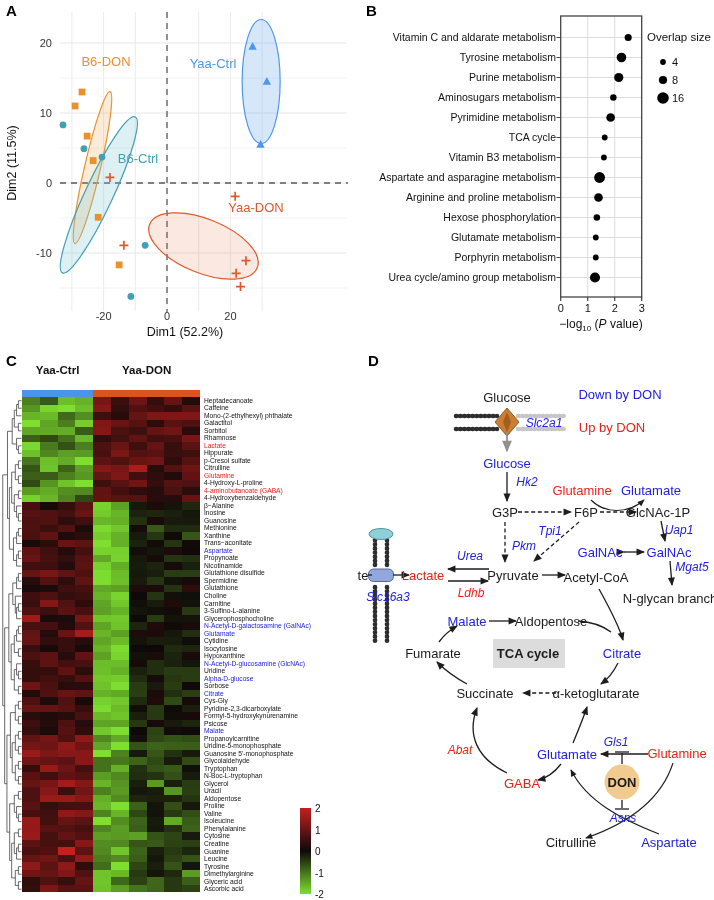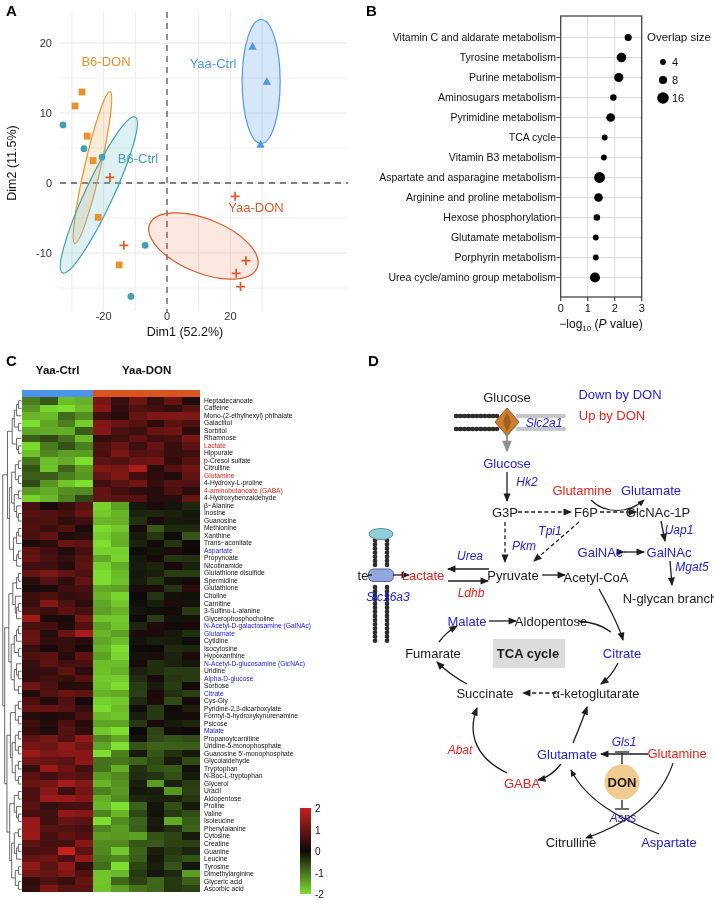--- a/index.html
+++ b/index.html
@@ -1181,21 +1181,21 @@
         <path d="M299,484 C263,470 227,452 211,420" stroke-width="1.1" marker-end="url(#arrB)"></path>
         <g>
           <path d="M262,414 V403"></path>
             <path d="M255,402 H269"></path>
           <path d="M262,450 V458"></path>
             <path d="M255,459 H269"></path>
         </g>
       </g>
     </svg>
   <div class="d-node d-blue" style="left: 260px; top: 44px;">Down by DON</div>
-      <div class="d-node d-red" style="left: 252px; top: 65px;">Up by DON</div>
+      <div class="d-node d-red" style="left: 252px; top: 77px;">Up by DON</div>
       <div class="d-node " style="left: 147px; top: 47px;">Glucose</div>
       <div class="d-node d-blue d-gene" style="left: 184px; top: 73px;">Slc2a1</div>
       <div class="d-node d-blue" style="left: 147px; top: 113px;">Glucose</div>
       <div class="d-node d-blue d-gene" style="left: 167px; top: 132px;">Hk2</div>
       <div class="d-node " style="left: 145px; top: 162px;">G3P</div>
       <div class="d-node d-red" style="left: 222px; top: 140px;">Glutamine</div>
       <div class="d-node d-blue" style="left: 291px; top: 140px;">Glutamate</div>
       <div class="d-node " style="left: 226px; top: 162px;">F6P</div>
       <div class="d-node " style="left: 298px; top: 162px;">GlcNAc-1P</div>
       <div class="d-node d-blue d-gene" style="left: 190px; top: 181px;">Tpi1</div>
@@ -1214,21 +1214,21 @@
       <div class="d-node " style="left: 236px; top: 227px;">Acetyl-CoA</div>
       <div class="d-node d-blue" style="left: 107px; top: 271px;">Malate</div>
       <div class="d-node " style="left: 191px; top: 271px;">Aldopentose</div>
       <div class="d-node d-bold" style="left: 168px; top: 303px;">TCA cycle</div>
       <div class="d-node d-blue" style="left: 262px; top: 303px;">Citrate</div>
       <div class="d-node " style="left: 73px; top: 303px;">Fumarate</div>
       <div class="d-node " style="left: 125px; top: 343px;">Succinate</div>
       <div class="d-node " style="left: 236px; top: 343px;">α-ketoglutarate</div>
       <div class="d-node d-red d-gene" style="left: 100px; top: 400px; text-align: center;">Abat</div>
       <div class="d-node d-blue" style="left: 207px; top: 404px;">Glutamate</div>
-      <div class="d-node d-blue d-gene" style="left: 264px; top: 392px;">Gls1</div>
+      <div class="d-node d-blue d-gene" style="left: 256px; top: 392px;">Gls1</div>
       <div class="d-node d-red" style="left: 317px; top: 403px;">Glutamine</div>
       <div class="d-node d-red" style="left: 162px; top: 433px;">GABA</div>
       <div class="d-node d-bold" style="left: 262px; top: 432px;">DON</div>
       <div class="d-node d-blue d-gene" style="left: 263px; top: 468px;">Asns</div>
       <div class="d-node " style="left: 211px; top: 492px;">Citrulline</div>
       <div class="d-node d-blue" style="left: 309px; top: 492px;">Aspartate</div>
     </div>
 </div>
 
 </body></html>

